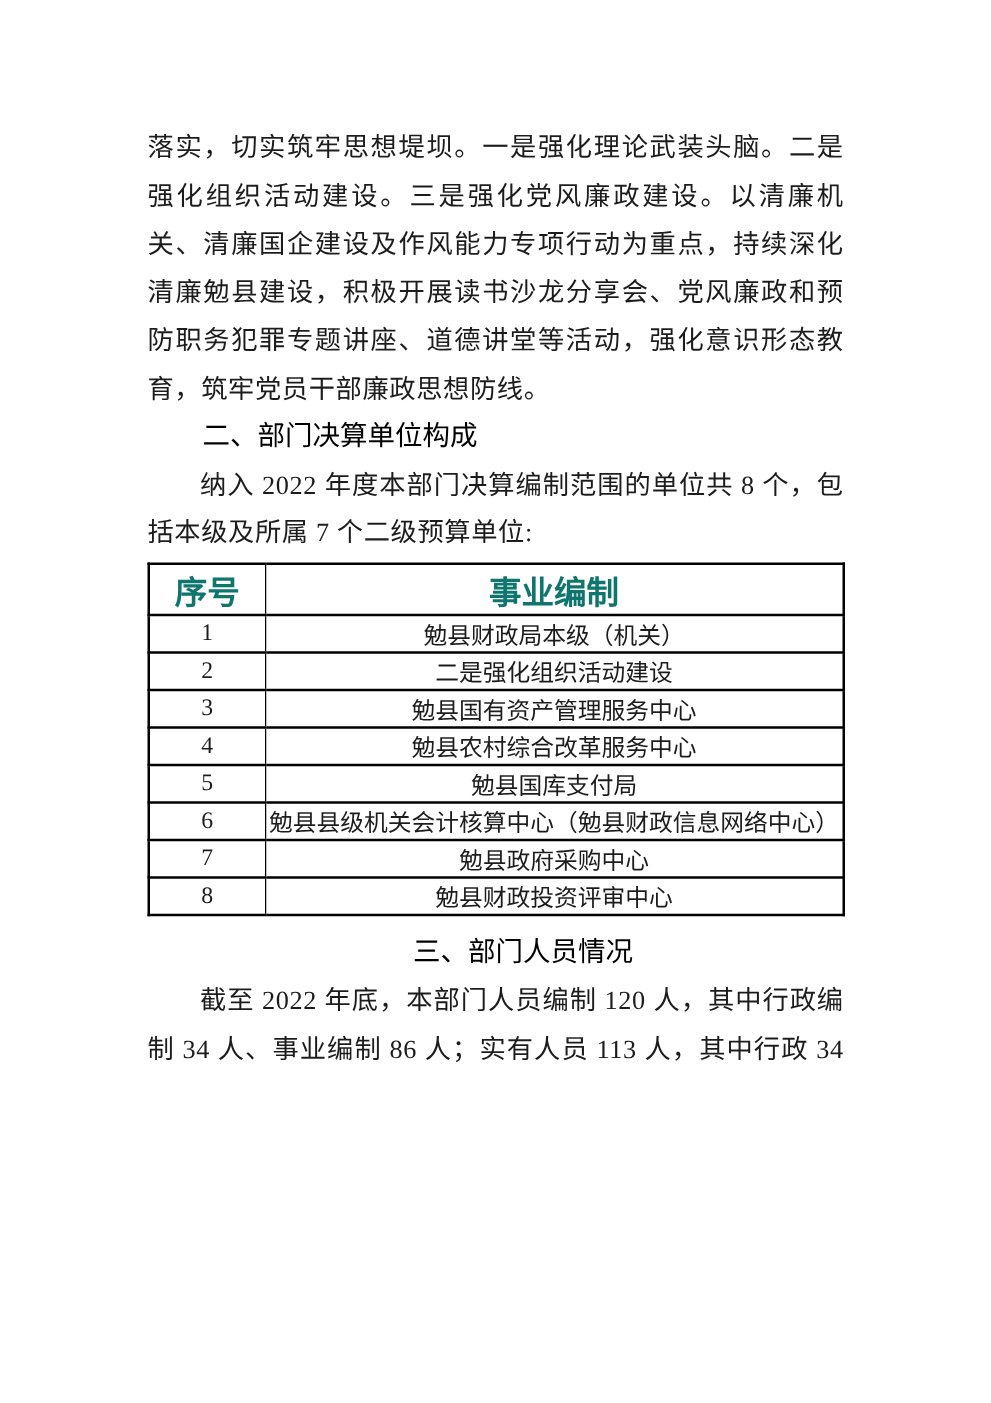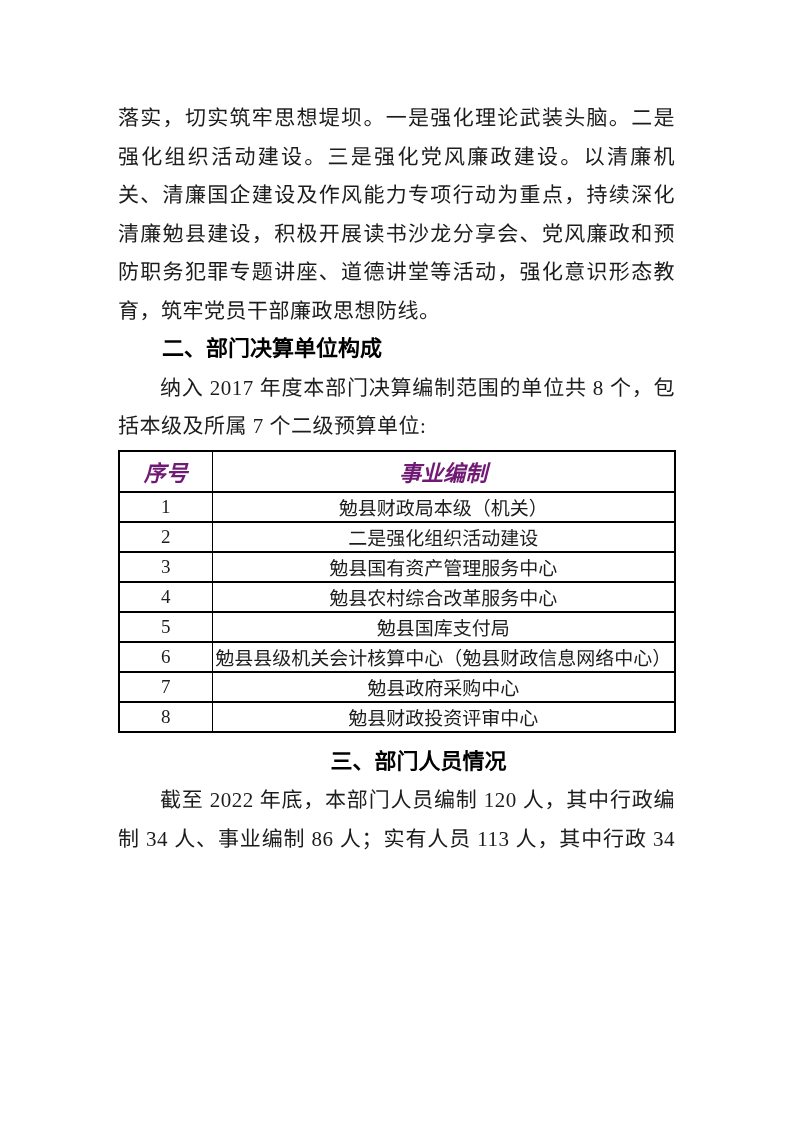--- a/index.html
+++ b/index.html
@@ -18,21 +18,21 @@
   .para {
     font-size: 21px;
     line-height: 38.5px;
     text-align: justify;
     text-justify: inter-character;
     letter-spacing: 0.5px;
   }
   .para.indent { text-indent: 2em; }
   .heading {
     font-family: "Liberation Sans", "DejaVu Sans", sans-serif;
-    font-weight: 700;
+    font-weight: 400;
     font-size: 22px;
     line-height: 38.5px;
     text-indent: 2em;
     color: #000000;
   }
   table.units {
     width: 558px;
     margin-top: 4px;
     margin-bottom: 8px;
     border-collapse: collapse;
@@ -46,43 +46,42 @@
     padding: 0 2px;
     overflow: hidden;
     white-space: nowrap;
   }
   table.units th:first-child, table.units td:first-child { border-right-width: 1px; }
   table.units th:last-child,  table.units td:last-child  { border-left-width: 1px; }
   table.units th {
     height: 41px;
     font-family: "Liberation Sans", "DejaVu Sans", sans-serif;
     font-weight: 700;
-    font-size: 22px;
-    color: #701a75;
-    font-style: italic;
+    font-size: 26px;
+    color: #0f766e;
   }
   table.units td {
     height: 30px;
     font-family: "Liberation Serif", "DejaVu Serif", serif;
     font-size: 19px;
     font-weight: 400;
     color: #1c1c1c;
   }
   .heading.second { margin-top: 10px; text-align: center; }
 </style>
 </head>
 <body>
 
 <div class="page">
 
   <p class="para">落实，切实筑牢思想堤坝。一是强化理论武装头脑。二是强化组织活动建设。三是强化党风廉政建设。以清廉机关、清廉国企建设及作风能力专项行动为重点，持续深化清廉勉县建设，积极开展读书沙龙分享会、党风廉政和预防职务犯罪专题讲座、道德讲堂等活动，强化意识形态教育，筑牢党员干部廉政思想防线。</p>
 
   <div class="heading">二、部门决算单位构成</div>
 
-  <p class="para indent">纳入 2017 年度本部门决算编制范围的单位共 8 个，包括本级及所属 7 个二级预算单位:</p>
+  <p class="para indent">纳入 2022 年度本部门决算编制范围的单位共 8 个，包括本级及所属 7 个二级预算单位:</p>
 
   <table class="units">
     <colgroup>
       <col class="c-idx">
       <col class="c-name">
     </colgroup>
     <thead>
       <tr>
         <th>序号</th>
         <th>事业编制</th>

